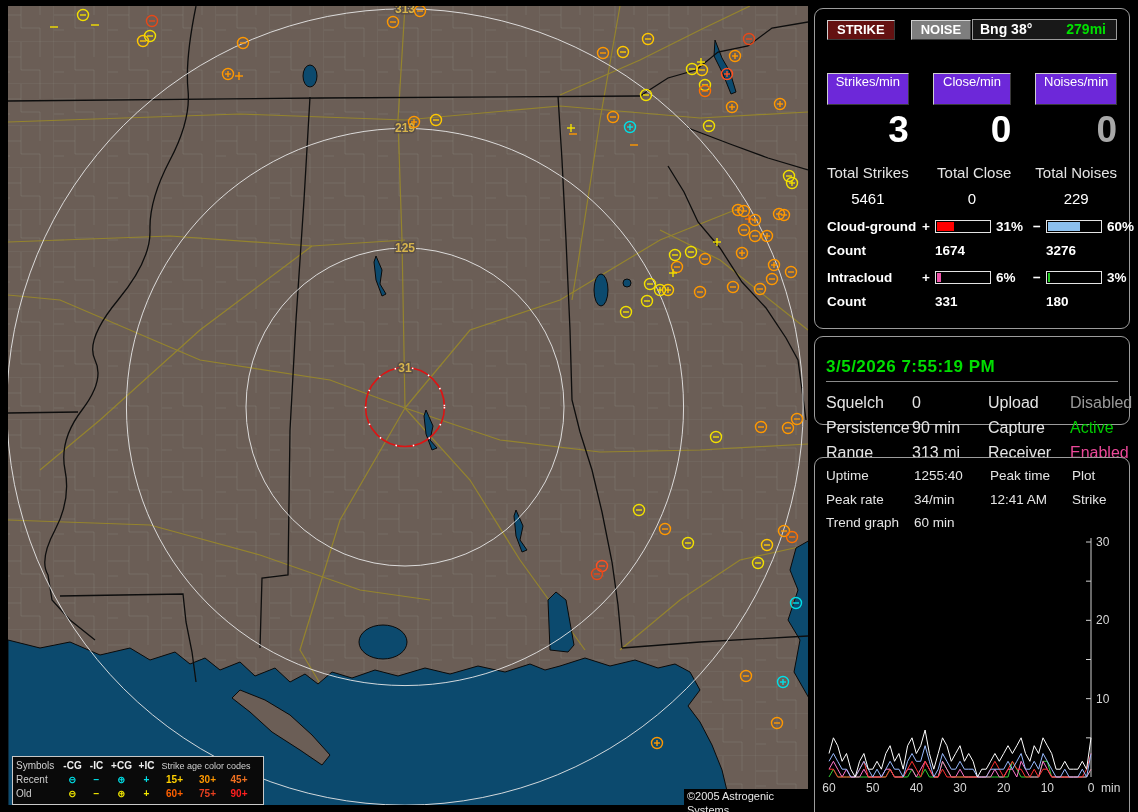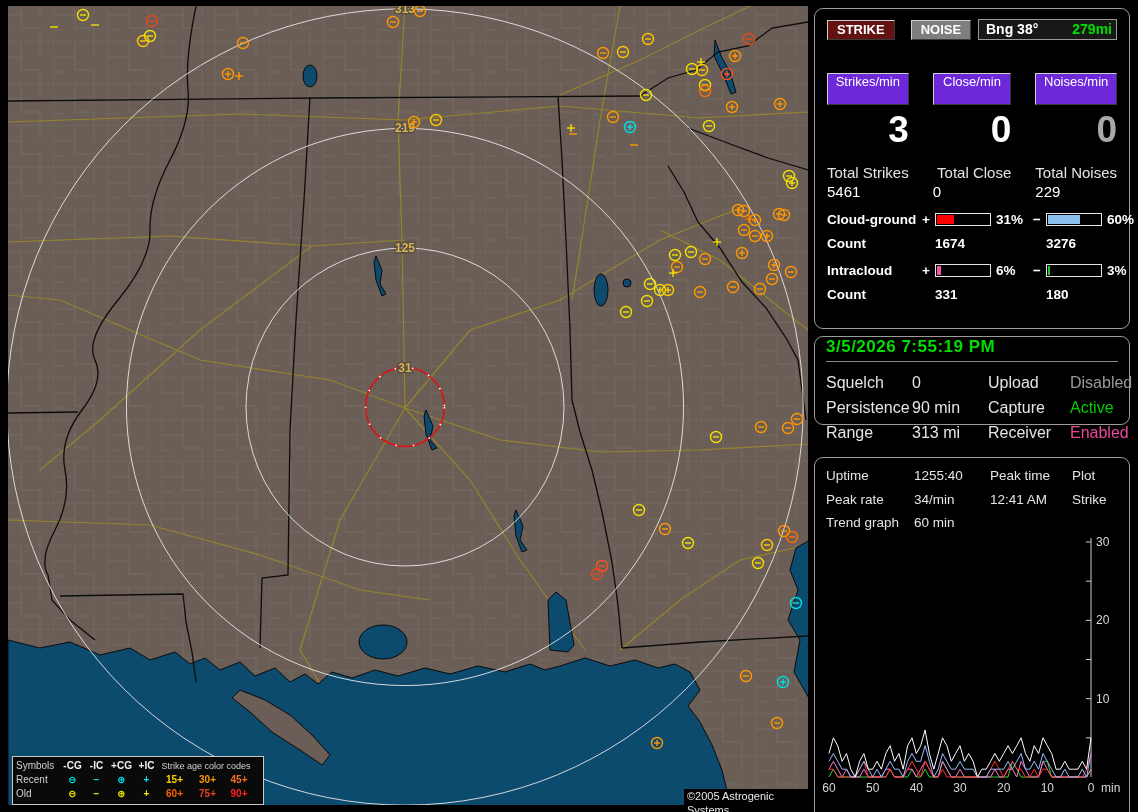--- a/index.html
+++ b/index.html
@@ -19,42 +19,42 @@
     align-items:center;line-height:14px;}
   .legend .hdr{color:#d0d0d0;}
   .legend .age-title{grid-column:6/9;text-align:center;font-size:9px;letter-spacing:0;}
   .legend .sym{text-align:center;font-weight:bold;}
   .legend .agev{text-align:center;font-weight:bold;}
   .legend .colh{text-align:center;color:#f0f0f0;font-weight:bold;}
 
   
   .panel-box{position:absolute;background:#000;border:1px solid #9c9c9c;border-radius:9px;}
   #box-stats{left:814px;top:8px;width:316px;height:321px;padding:10px 12px;box-sizing:border-box;}
-  #box-status{left:814px;top:336px;width:316px;height:89px;padding:0 11px;box-sizing:border-box;}
+  #box-status{left:814px;top:336px;width:316px;height:89px;padding:20px 11px;box-sizing:border-box;}
   #box-session{left:814px;top:457px;width:316px;height:400px;padding:7px 11px;box-sizing:border-box;}
 
   .hdr-row{display:flex;align-items:center;}
   .btn3d{font-size:13px;font-weight:bold;color:#fff;padding:1px 9px 2px 9px;
     border-top:1px solid #d0d0d0;border-left:1px solid #d0d0d0;
     border-bottom:1px solid #3a3a3a;border-right:1px solid #3a3a3a;cursor:default;}
   .btn-strike{background:#641111;}
   .btn-noise{background:#7e7e7e;margin-left:16px;}
   .bng-badge{margin-left:auto;width:126px;display:flex;justify-content:space-between;
-    background:#181818;border:1px solid #9a9a9a;padding:1px 4px 2px 7px;
+    background:#181818;border:1px solid #9a9a9a;padding:1px 10px 2px 7px;
     font-size:14px;font-weight:bold;color:#fff;}
   .bng-dist{color:#00e000;}
 
   .stats-grid{display:grid;grid-template-columns:1fr 1fr 1fr;column-gap:24px;margin-top:33px;}
   .rate-btn{display:block;text-align:center;font-size:13px;color:#fff;background:#6d28d9;
     border-top:1px solid #cfcfcf;border-left:1px solid #cfcfcf;
     border-bottom:1px solid #3a3a3a;border-right:1px solid #3a3a3a;padding:0 0 15px 0;}
   .rate-num{font-size:37px;font-weight:bold;color:#fff;text-align:right;line-height:1.05;margin-top:6px;}
   .rate-num.dim{color:#a8a8a8;}
   .total-lbl{font-size:15px;color:#e4e4e4;text-align:right;margin-top:14px;white-space:nowrap;}
-  .total-val{font-size:15px;color:#fff;text-align:left;margin-top:2px;}
+  .total-val{font-size:15px;color:#fff;text-align:center;margin-top:9px;}
 
   .dist-title{margin-top:30px;font-size:13.5px;color:#c4c4c4;border-bottom:1px solid #8a8a8a;
     padding-bottom:3px;}
   .dist-row{display:grid;grid-template-columns:95px 13px 56px 42px 13px 56px 42px;
     align-items:center;margin-top:12px;font-size:13.5px;color:#fff;}
   .dist-name{font-weight:bold;}
   .dist-sign{font-weight:bold;text-align:left;}
   .bar{height:11px;border:1px solid #e4e4e4;background:#000;position:relative;}
   .bar .fill{position:absolute;left:1px;top:1px;bottom:1px;}
   .dist-pct{font-weight:bold;padding-left:5px;}

